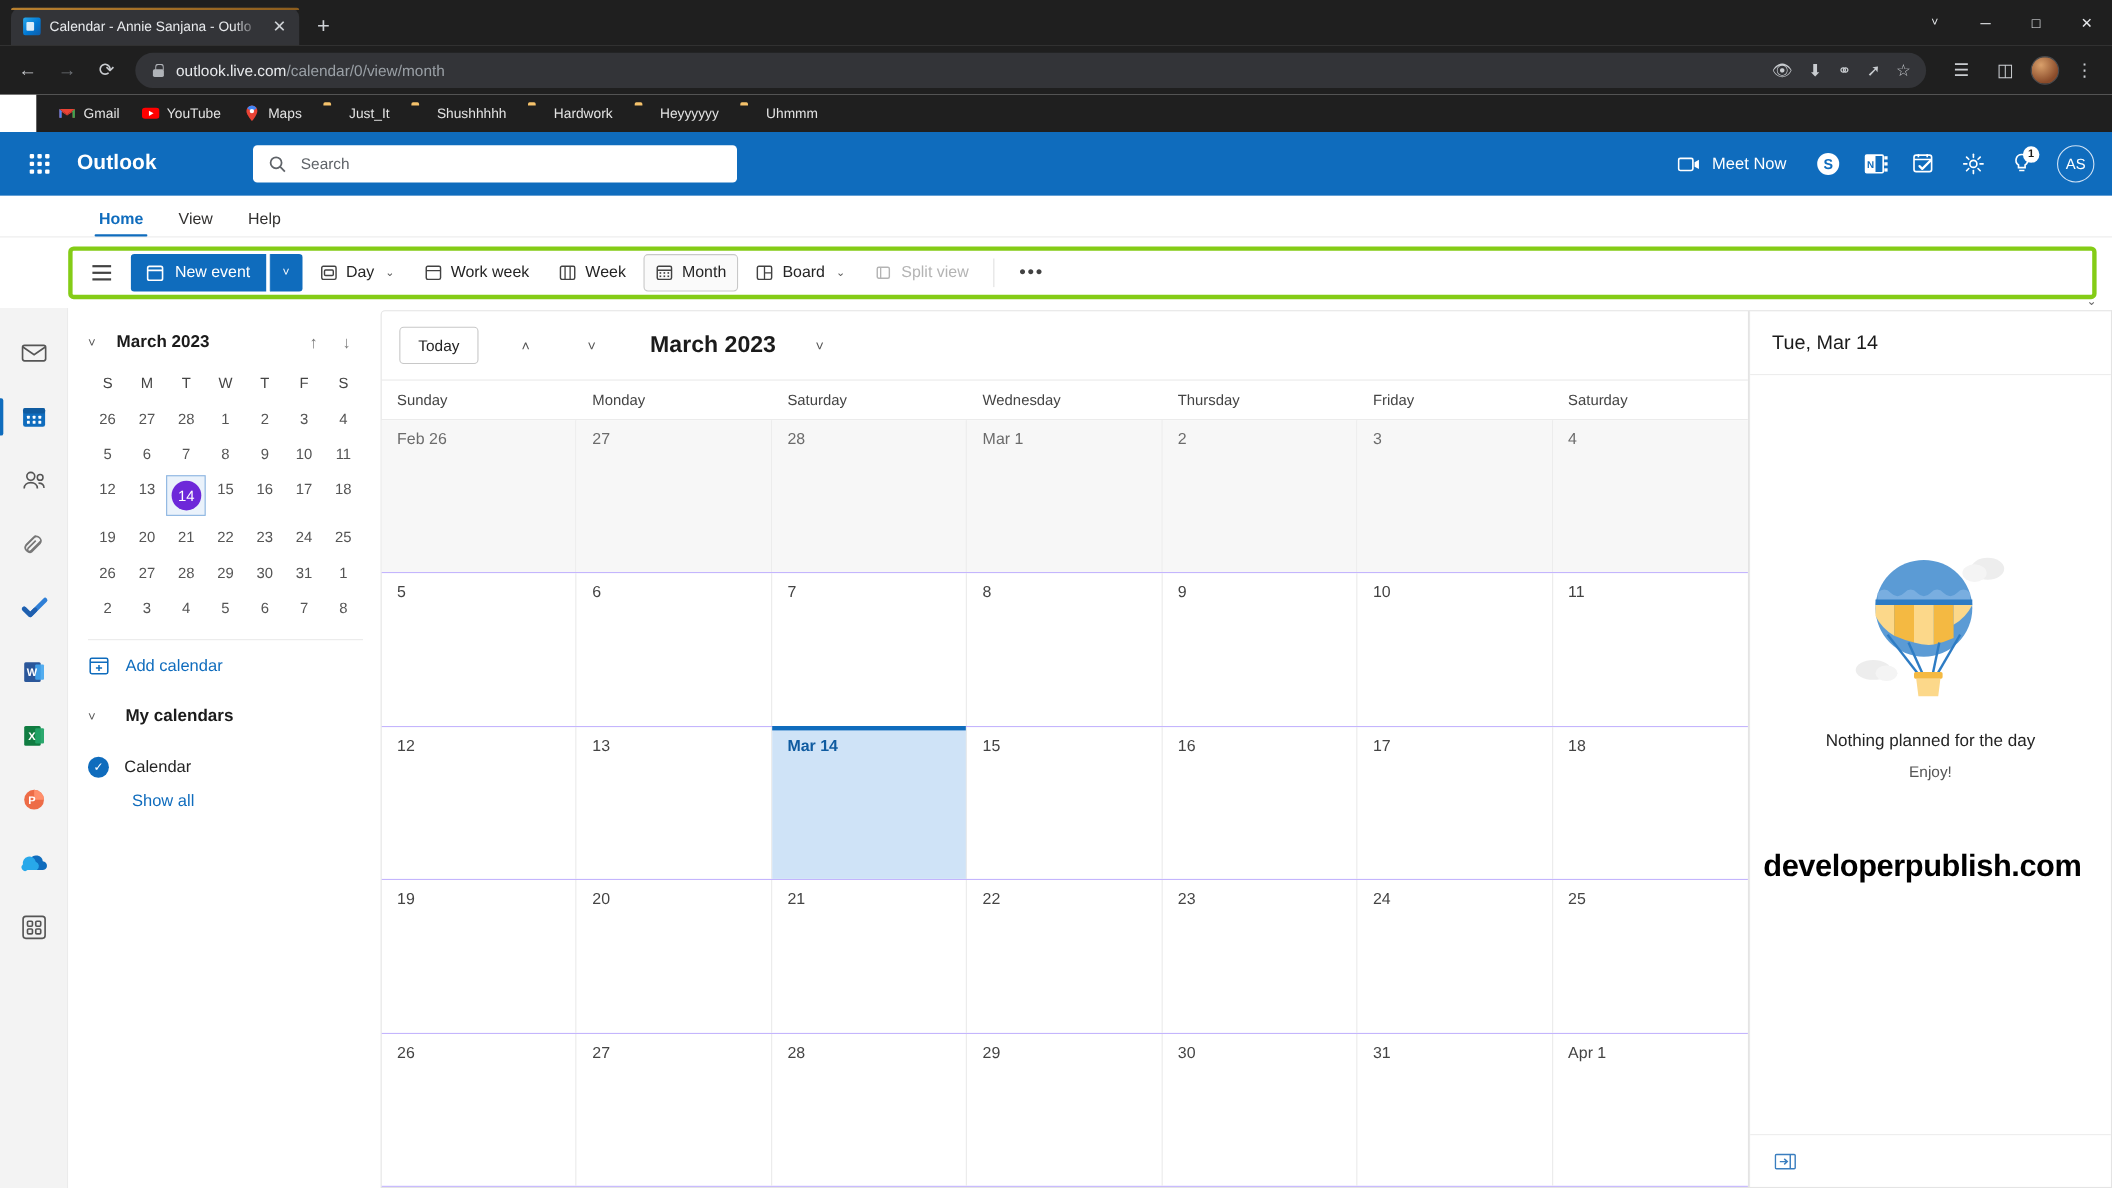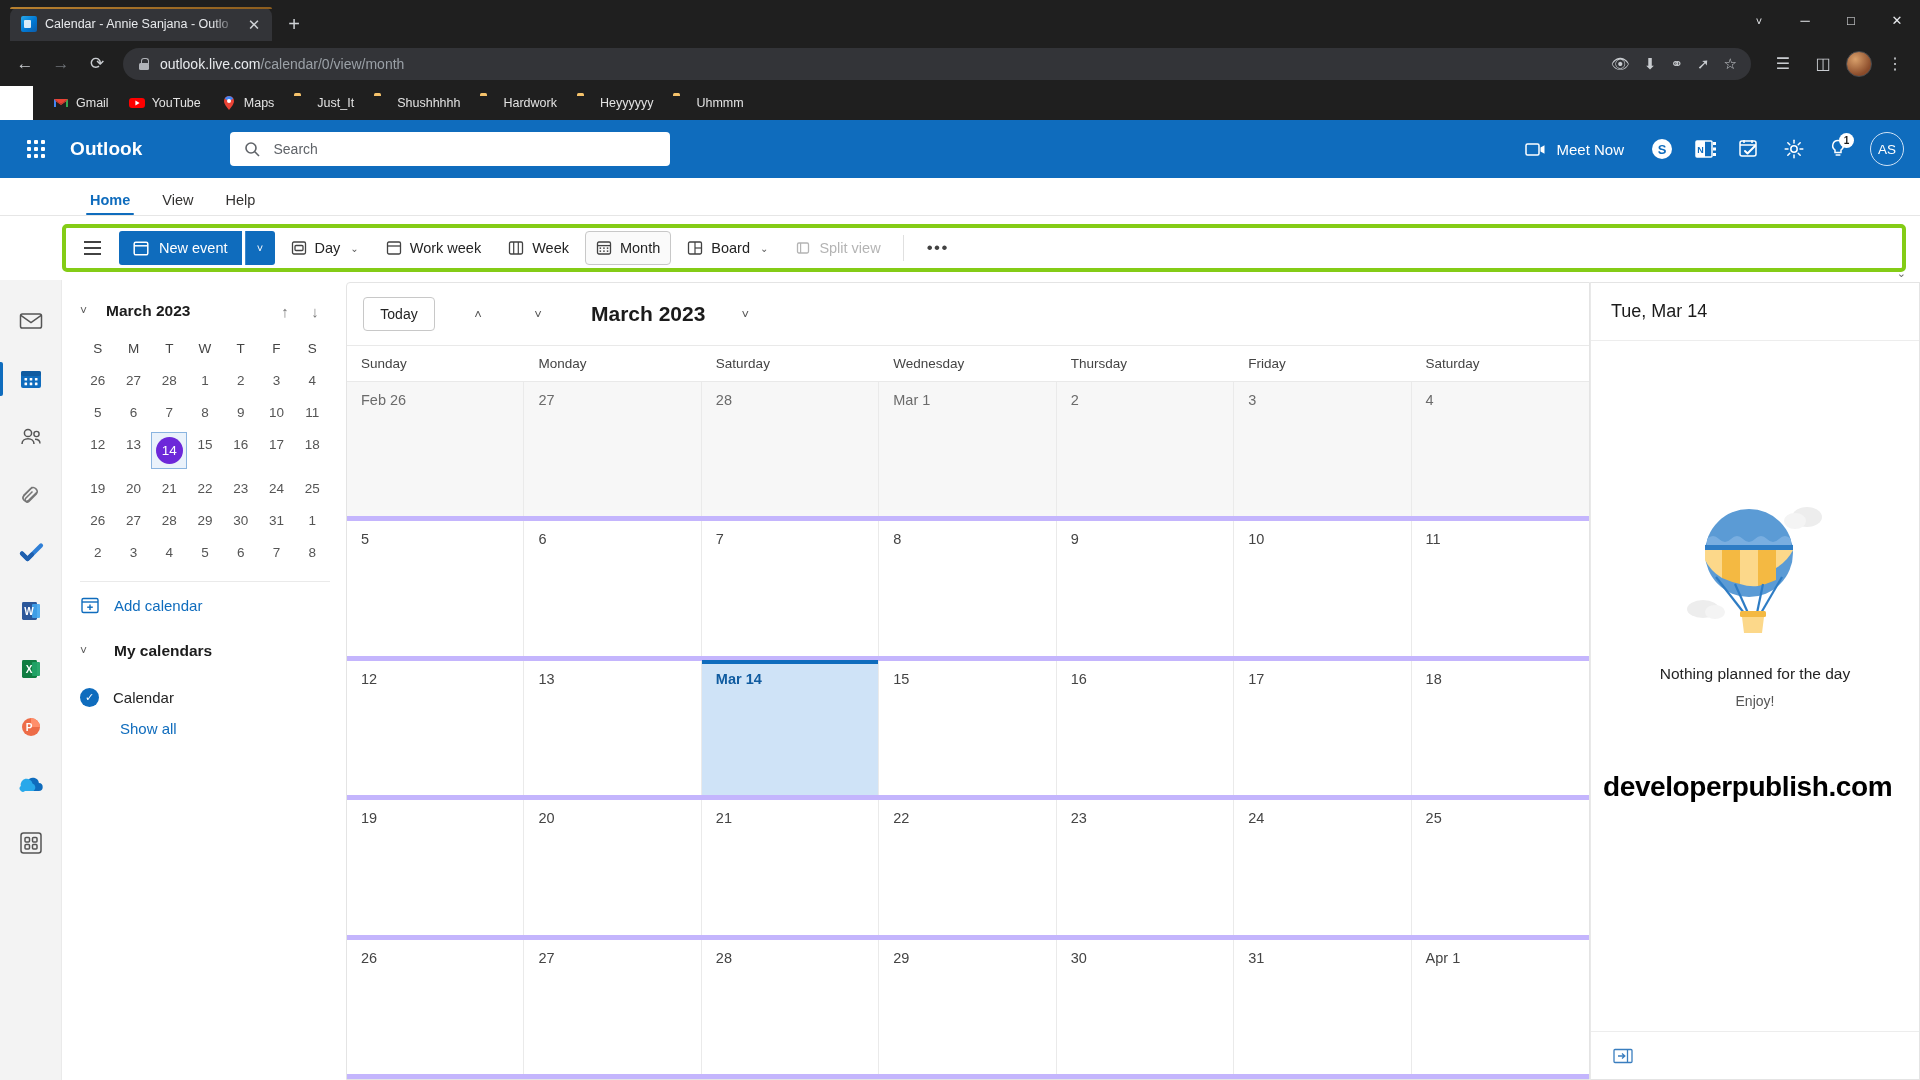--- a/index.html
+++ b/index.html
@@ -182,21 +182,21 @@
   .nav-arrow { width:34px; height:34px; display:flex; align-items:center; justify-content:center;
                color:#555; font-size:13px; }
   .cal-month { font-size:21px; color:#1b1b1b; font-weight:600; margin-left:10px; }
   .cal-month-caret { font-size:13px; color:#555; margin-left:10px; }
 
   .dow-row { display:grid; grid-template-columns:repeat(7,1fr); border-top:1px solid #e9e9e9;
              border-bottom:1px solid #e9e9e9; }
   .dow-row div { font-size:13.5px; color:#444; padding:10px 0 10px 14px; }
 
   .weeks { flex:1; display:grid; grid-template-rows:repeat(5,1fr); }
-  .week { display:grid; grid-template-columns:repeat(7,1fr); border-bottom:5px solid #c4b5fd; }
+  .week { display:grid; grid-template-columns:repeat(7,1fr); border-bottom:1px solid #c4b5fd; }
   .daycell { border-right:1px solid #eaeaea; padding:10px 0 0 14px; position:relative;
              font-size:14.5px; color:#444; }
   .daycell:last-child { border-right:none; }
   .daycell.other { background:#f7f7f7; color:#6b6b6b; }
   .daycell.sel { background:#cfe3f7; }
   .daycell.sel::before{ content:""; position:absolute; left:0; right:0; top:-1px; height:4px; background:#0f6cbd;}
   .daycell.sel .dnum { color:#0f5ba0; font-weight:700; }
 
   
   .agenda { width:330px; border:1px solid #e4e4e4; border-left:1px solid #e9e9e9; background:#fff;

